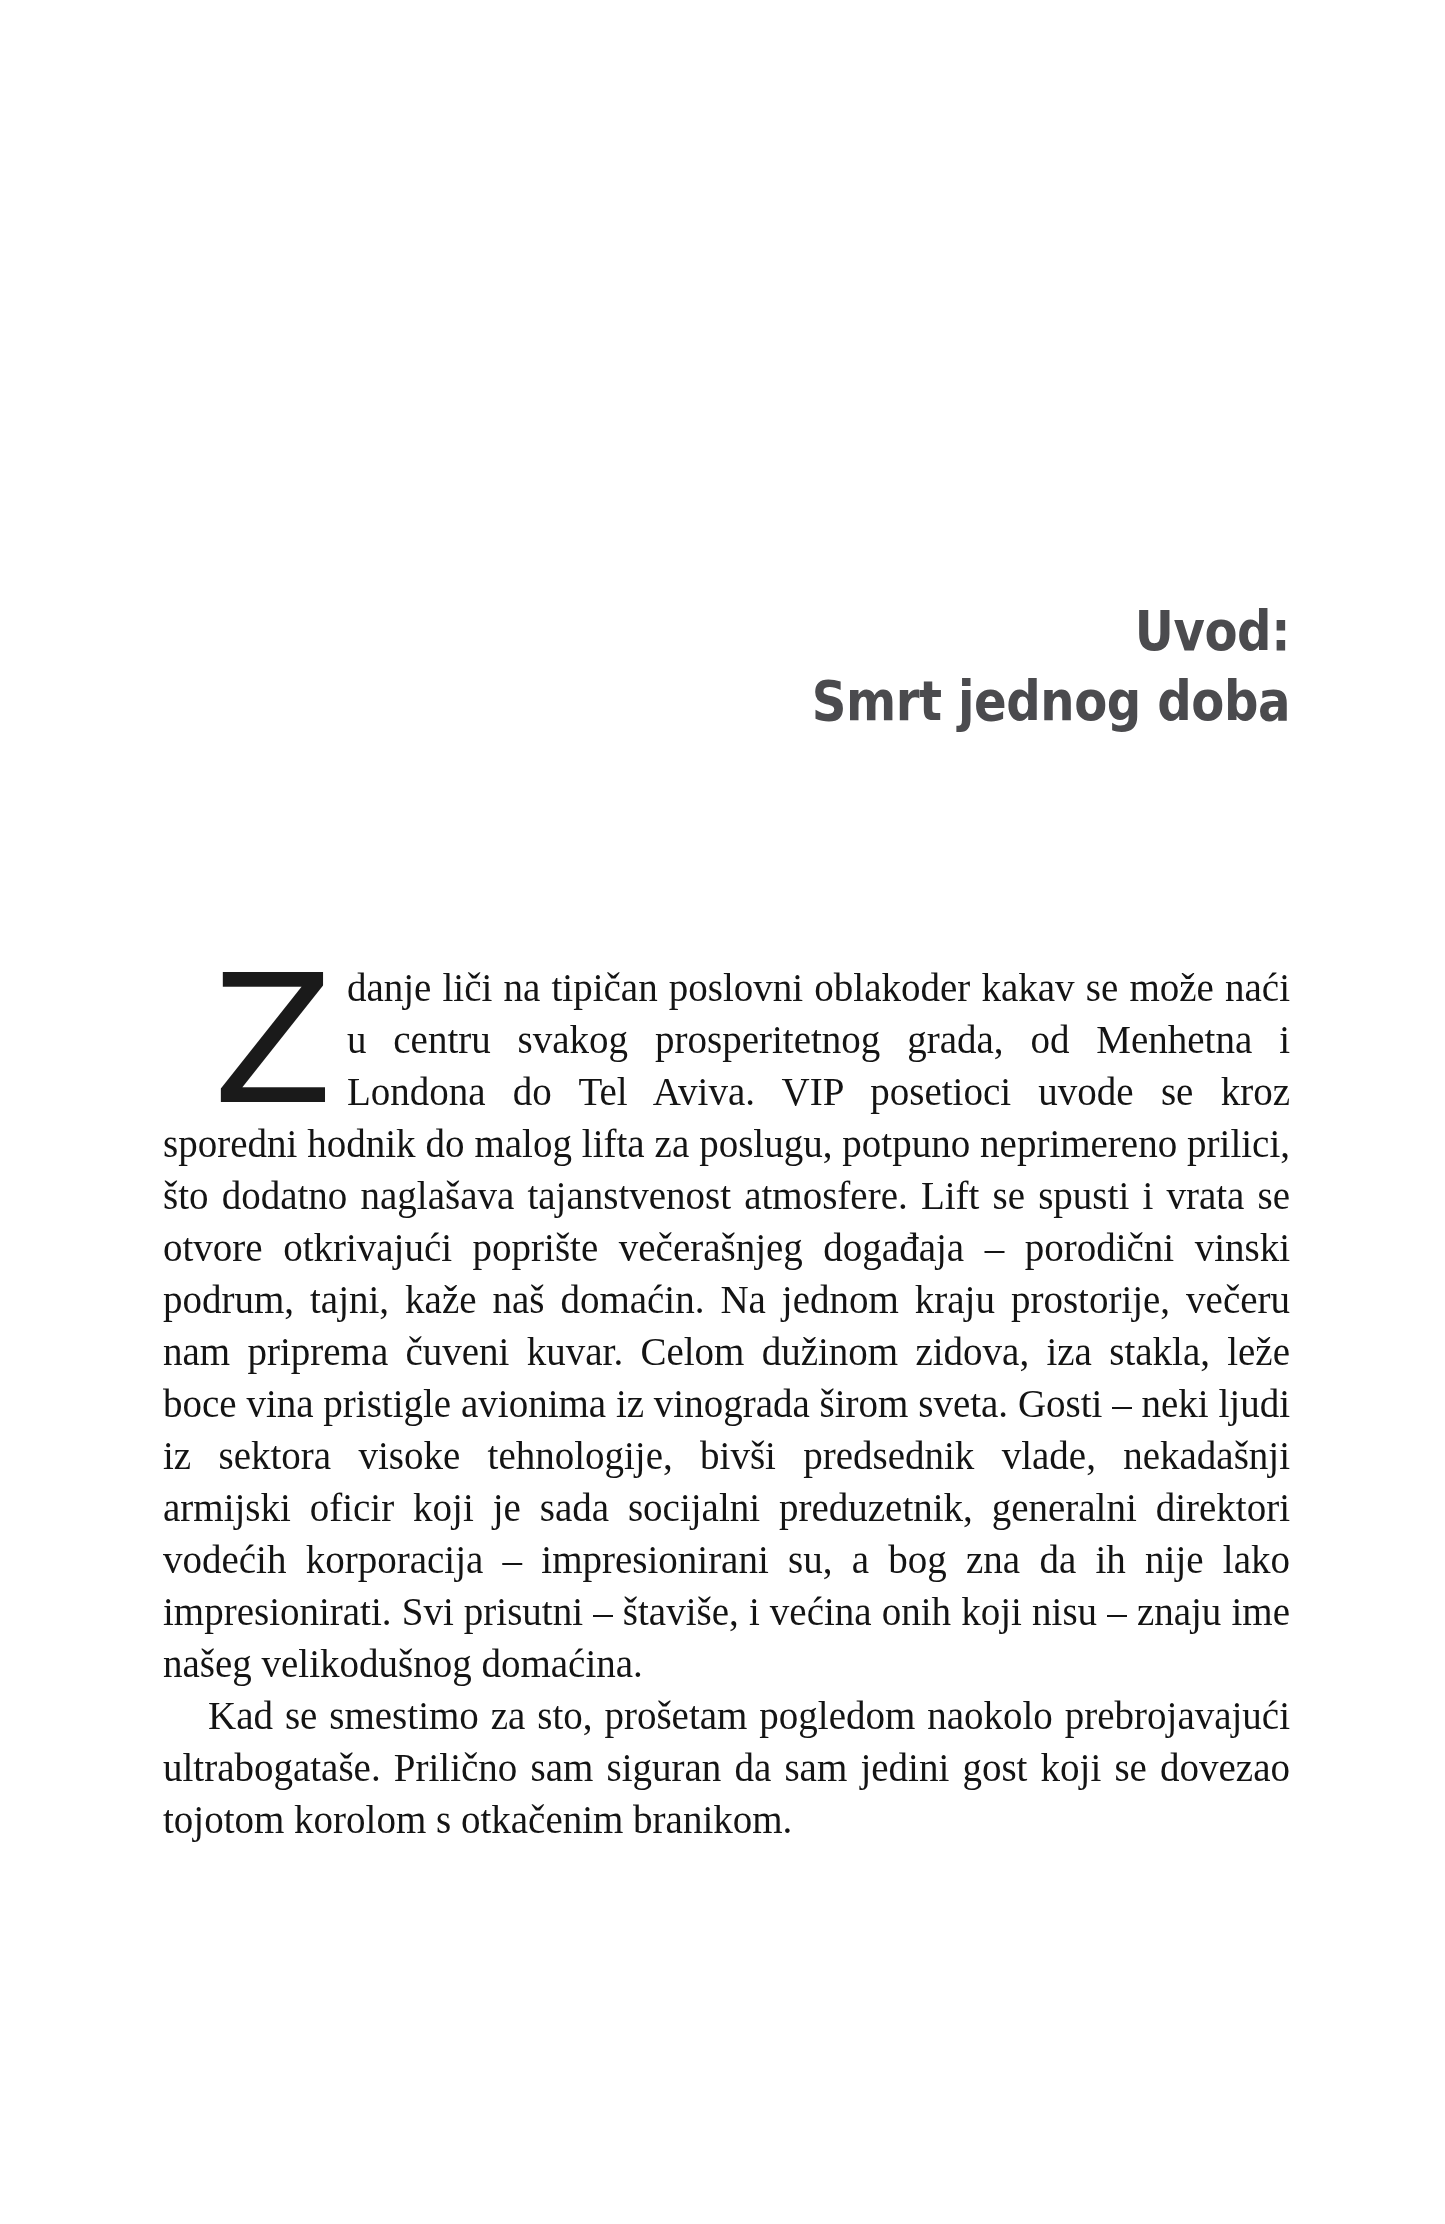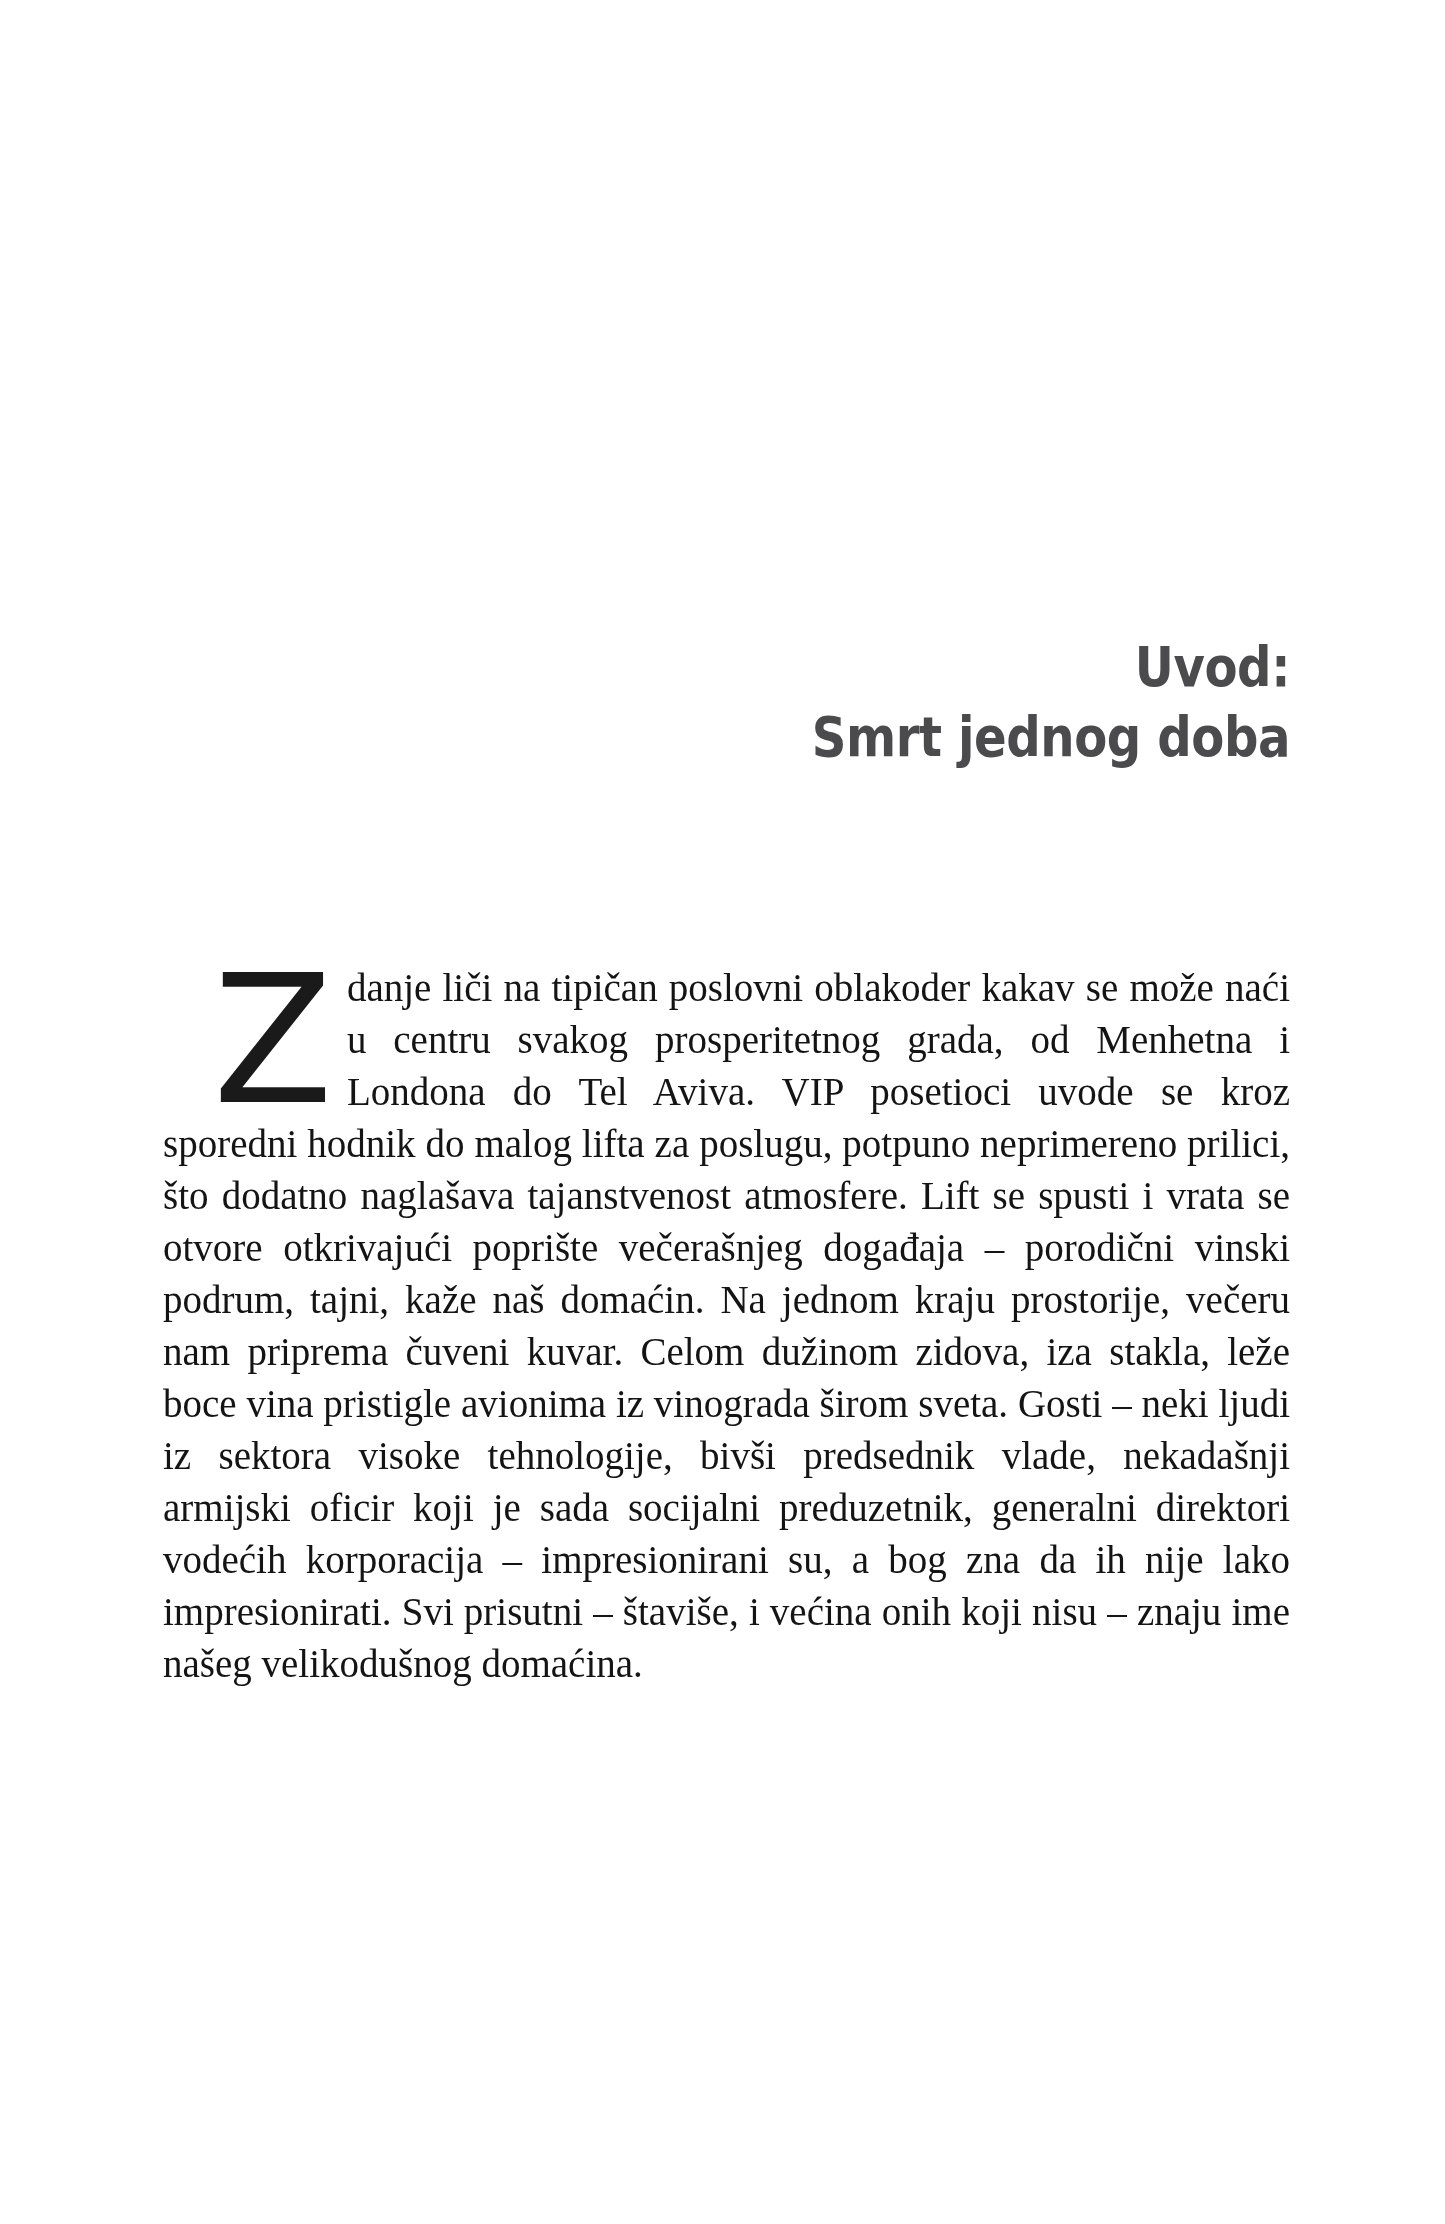--- a/index.html
+++ b/index.html
@@ -14,21 +14,21 @@
     height: 2224px;
     background: #ffffff;
     overflow: hidden;
     box-sizing: border-box;
   }
 
   
   .chapter-title {
     position: absolute;
     left: 163px;
-    top: 632px;
+    top: 596px;
     width: 1127px;      
     text-align: right;
     font-family: "DejaVu Sans", "Liberation Sans", sans-serif;
     font-weight: 700;
     font-size: 56px;
     line-height: 70px;
     letter-spacing: -0.5px;
     color: #4b4b4e;
   }
   .chapter-title .title-line {
@@ -90,17 +90,20 @@
     <span class="title-line">Uvod:</span>
     <span class="title-line">Smrt jednog doba</span>
   </div>
 
   <div class="body-text">
 
     <p class="first-para">
       <span class="dropcap">Z</span><span>danje liči na tipičan poslovni oblakoder kakav se može naći u centru svakog prosperitetnog grada, od Menhetna i Londona do Tel Aviva. VIP posetioci uvode se kroz sporedni hodnik do malog lifta za poslugu, potpuno neprimereno prilici, što dodatno naglašava tajanstvenost atmosfere. Lift se spusti i vrata se otvore otkrivajući poprište večerašnjeg događaja – porodični vinski podrum, tajni, kaže naš domaćin. Na jednom kraju prostorije, večeru nam priprema čuveni kuvar. Celom dužinom zidova, iza stakla, leže boce vina pristigle avionima iz vinograda širom sveta. Gosti – neki ljudi iz sektora visoke tehnologije, bivši predsednik vlade, nekadašnji armijski oficir koji je sada socijalni preduzetnik, generalni direktori vodećih korporacija – impresionirani su, a bog zna da ih nije lako impresionirati. Svi prisutni – štaviše, i većina onih koji nisu – znaju ime našeg velikodušnog domaćina.</span>
     </p>
 
+    <p>
+      <span>Kad se smestimo za sto, prošetam pogledom naokolo prebrojavajući ultrabogataše. Prilično sam siguran da sam jedini gost koji se dovezao tojotom korolom s otkačenim branikom.</span>
+    </p>
 
 
   </div>
 
 </div>
 
 </body></html>

